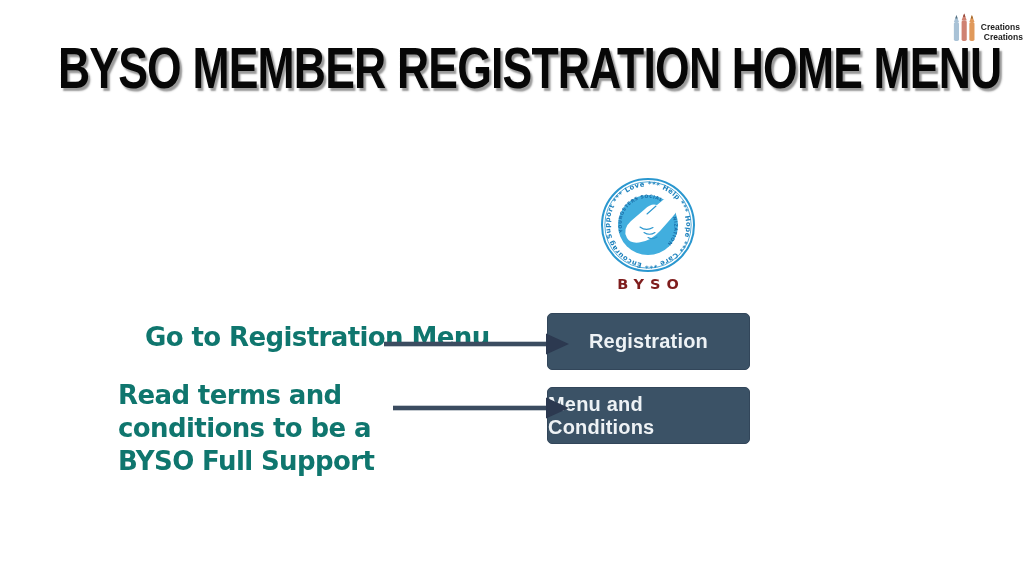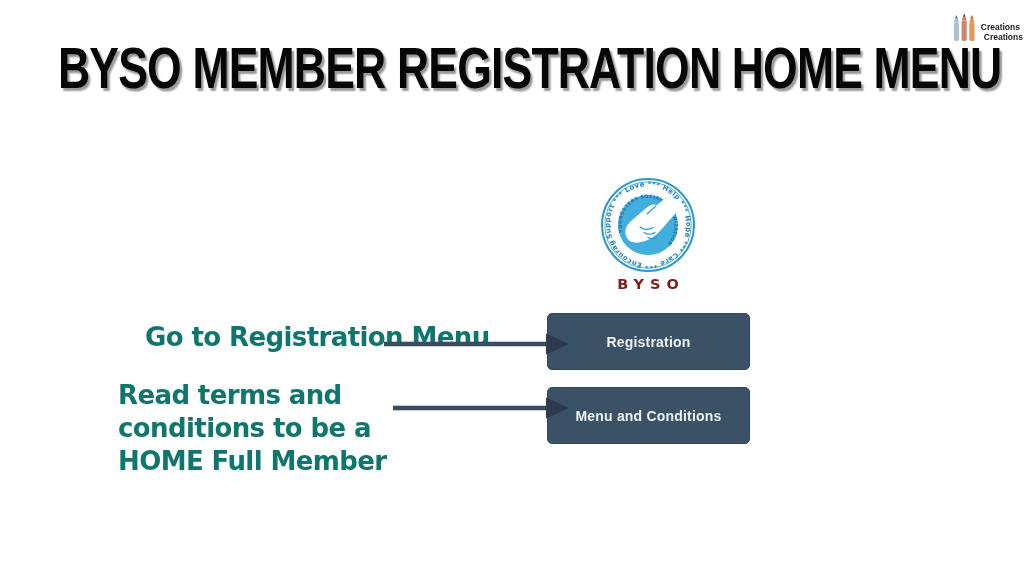--- a/index.html
+++ b/index.html
@@ -67,21 +67,21 @@
     left: 547px;
     width: 203px; height: 57px;
     background: #3b5266;
     border: 1px solid #32465a;
     border-radius: 5px;
     display: flex;
     align-items: center;
     justify-content: center;
     font-family: "Liberation Sans", sans-serif;
     font-weight: 700;
-    font-size: 14px;
+    font-size: 20px;
     color: #eef2f5;
     letter-spacing: 0.2px;
     cursor: pointer;
   }
   .btn-registration { top: 313px; }
   .btn-terms { top: 387px; }
 
   
   .note {
     position: absolute;
@@ -152,21 +152,21 @@
     <span>Registration</span>
   </div>
   <div class="menu-button btn-terms">
     <span>Menu and Conditions</span>
   </div>
 
   <div class="note note-1">Go to Registration Menu</div>
   <div class="note note-2">
     <div>Read terms and</div>
     <div>conditions to be a</div>
-    <div>HOME Full Member</div>
+    <div>BYSO Full Support</div>
   </div>
 
   <svg class="arrows" viewBox="0 0 1024 576">
     <g>
       <rect x="384" y="341.7" width="164" height="4.6" fill="#3b4c60"></rect>
       <polygon points="546,333.5 569,344 546,354.5" fill="#2c3950"></polygon>
     </g>
     <g>
       <rect x="393" y="405.7" width="155" height="4.6" fill="#3b4c60"></rect>
       <polygon points="546,397.5 569,408 546,418.5" fill="#2c3950"></polygon>

